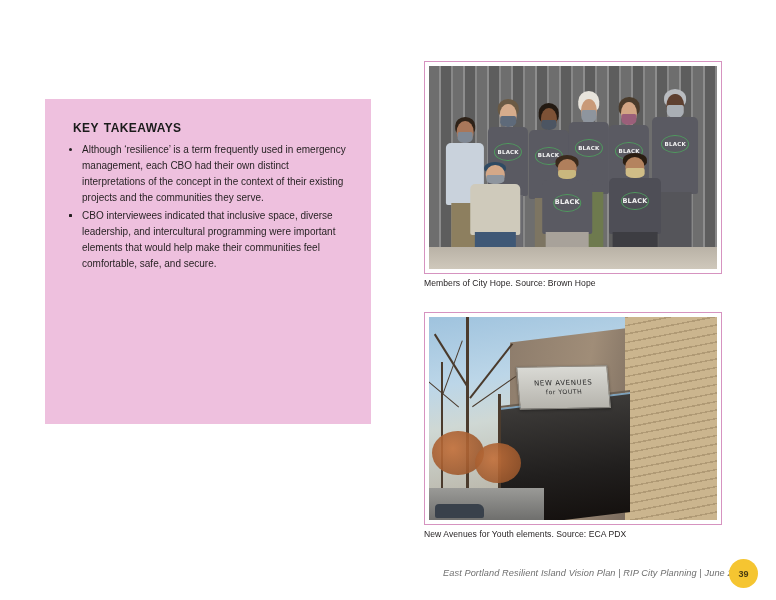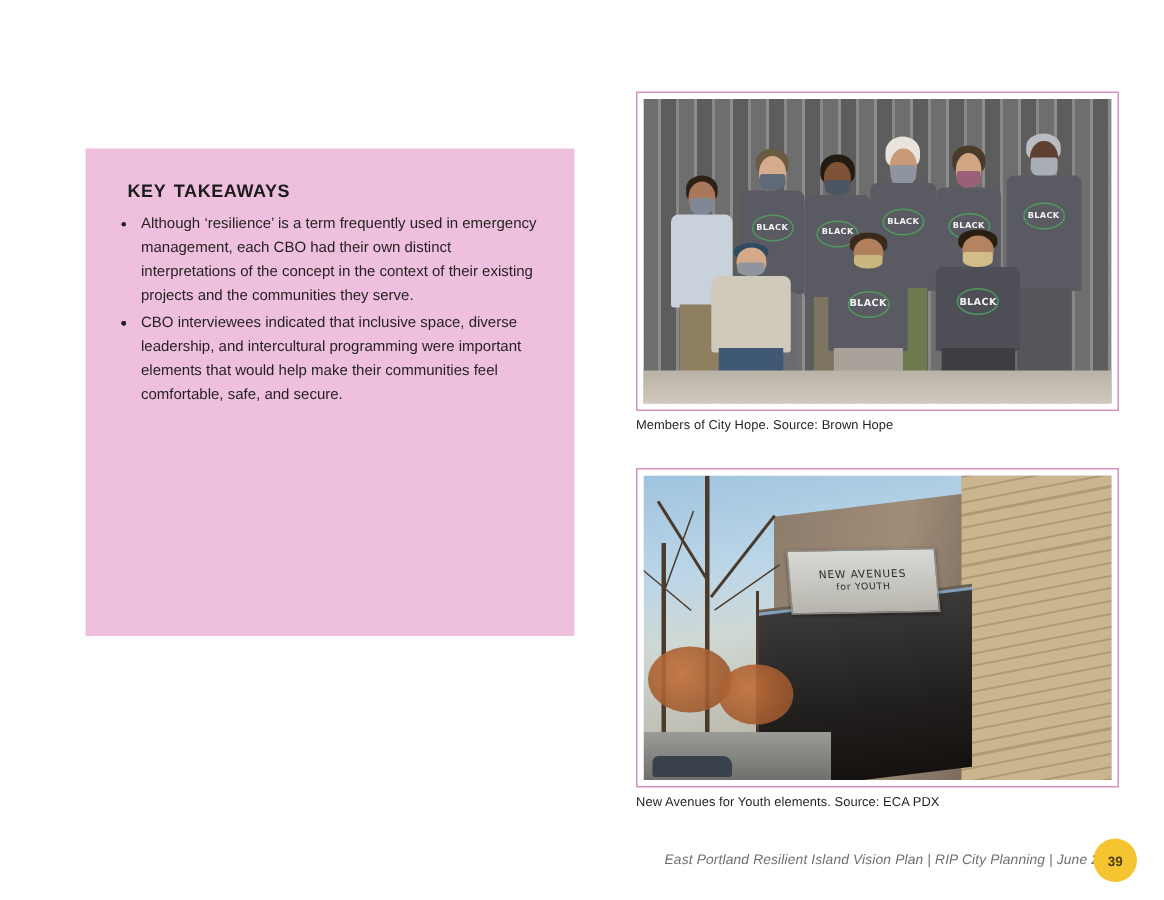--- a/index.html
+++ b/index.html
@@ -12,21 +12,21 @@
     height: 600px;
     position: relative;
     overflow: hidden;
     font-family: "Liberation Sans", sans-serif;
     color: #231f20;
   }
 
   
   .takeaways-panel {
     position: absolute;
-    left: 57px;
+    left: 45px;
     top: 99px;
     width: 326px;
     height: 325px;
     background: #eec0de;
     box-sizing: border-box;
     padding: 18px 20px 10px 20px;
   }
   .takeaways-title {
     font-size: 16.5px;
     font-weight: bold;
@@ -67,21 +67,21 @@
     width: 298px;
   }
   .photo-block.first { top: 61px; }
   .photo-block.second { top: 312px; }
 
   .photo-frame {
     box-sizing: border-box;
     border: 1.5px solid #d693c0;
     background: #ffffff;
     padding: 4px;
-    width: 322px;
+    width: 298px;
     height: 213px;
   }
   .photo-inner {
     width: 100%;
     height: 100%;
     overflow: hidden;
     position: relative;
   }
   .photo-caption {
     font-size: 8.6px;

